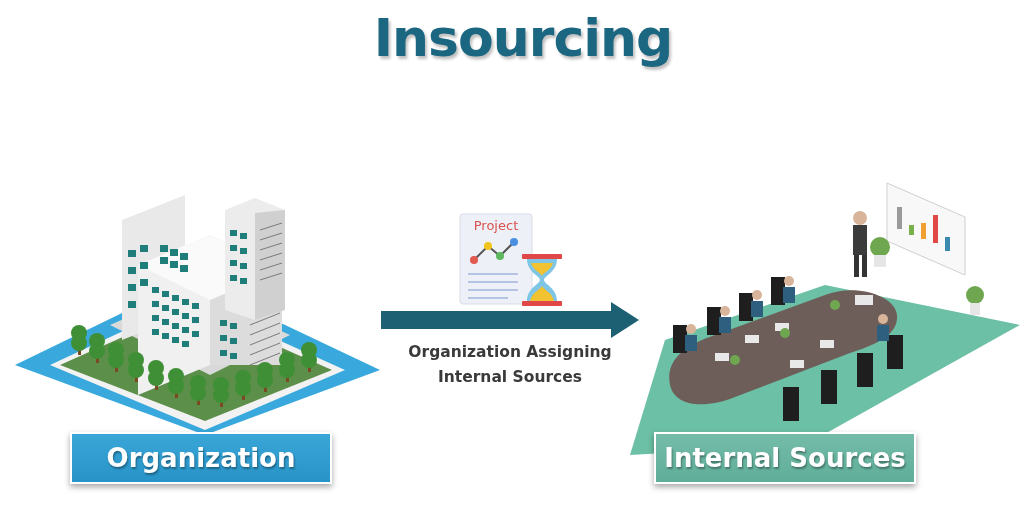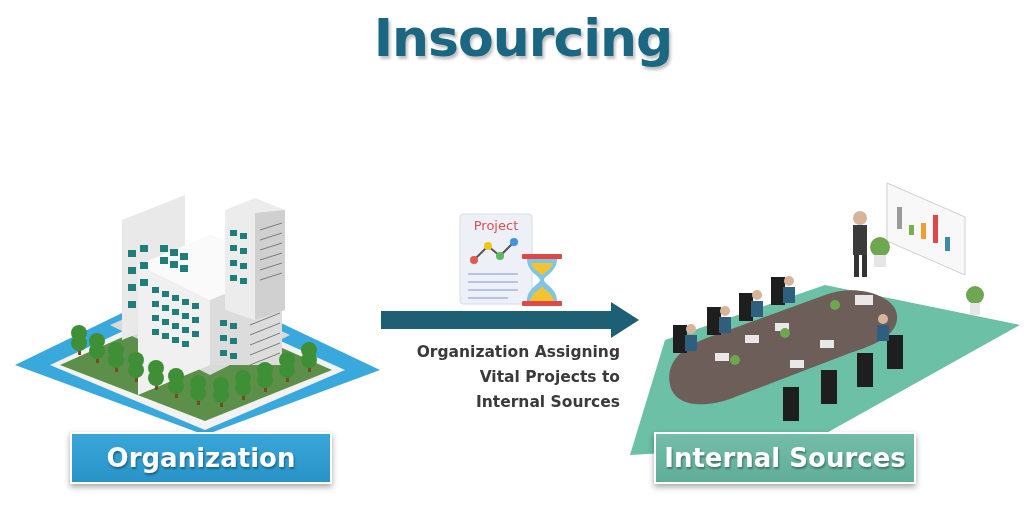--- a/index.html
+++ b/index.html
@@ -1,21 +1,21 @@
 <!DOCTYPE html>
 <html><head>
 <meta charset="utf-8">
 <style>
   html, body { margin: 0; padding: 0; }
   body { width: 1024px; height: 508px; background: #ffffff; position: relative; overflow: hidden; font-family: "Liberation Sans", sans-serif; }
   .title { position: absolute; left: 0; width: 1000px; top: 8px; text-align: center; font-family: "DejaVu Sans", sans-serif; font-weight: bold; font-size: 52px; color: #1b6680; text-shadow: 2px 3px 3px rgba(0,0,0,0.25); letter-spacing: -1px; margin-left: 23px; }
   .label-box { position: absolute; height: 48px; display: flex; align-items: center; justify-content: center; font-family: "DejaVu Sans", sans-serif; font-weight: bold; font-size: 26px; color: #ffffff; border: 2px solid #ffffff; box-shadow: 0 3px 6px rgba(0,0,0,0.35); text-shadow: 1px 2px 2px rgba(0,0,0,0.35); text-align: right; }
   .org-box { left: 70px; top: 432px; width: 258px; background: linear-gradient(#3aa6d8, #2793c7); }
   .int-box { left: 654px; top: 432px; width: 258px; background: linear-gradient(#74bca9, #5fae99); }
-  .caption { position: absolute; left: 400px; top: 340px; width: 220px; text-align: right; font-family: "DejaVu Sans", sans-serif; font-weight: bold; font-size: 15.5px; line-height: 25px; color: #3a3a3a; }
+  .caption { position: absolute; left: 400px; top: 340px; width: 220px; text-align: center; font-family: "DejaVu Sans", sans-serif; font-weight: bold; font-size: 15.5px; line-height: 25px; color: #3a3a3a; }
   .arrow { position: absolute; left: 381px; top: 302px; }
   svg { position: absolute; }
 </style>
 </head>
 <body>
 
 <div class="title">Insourcing</div>
 
 <svg style="left:10px;top:195px" width="375" height="240" viewBox="0 0 375 240">
 
@@ -169,21 +169,20 @@
   <path d="M10,49 C12,40 20,38 22,34 C24,38 32,40 34,49 Z" fill="#f2c230"></path>
 </svg>
 
 <svg class="arrow" width="260" height="36" viewBox="0 0 260 36">
   <rect x="0" y="9" width="232" height="18" fill="#1d6074"></rect>
   <polygon points="230,0 258,18 230,36" fill="#1d6074"></polygon>
 </svg>
 
 <div class="caption">
   <div>Organization Assigning</div>
-  <div>Vital Projects to</div>
   <div>Internal Sources</div>
 </div>
 
 <svg style="left:625px;top:175px" width="399" height="280" viewBox="0 0 399 280">
 
   <polygon points="5,280 40,165 200,110 395,150 180,270" fill="#6cc0a5"></polygon>
 
   <polygon points="262,8 340,42 340,100 262,66" fill="#f8f8f8" stroke="#cfcfcf"></polygon>
   <g>
     <rect x="272" y="32" width="5" height="22" fill="#9a9a9a"></rect>

